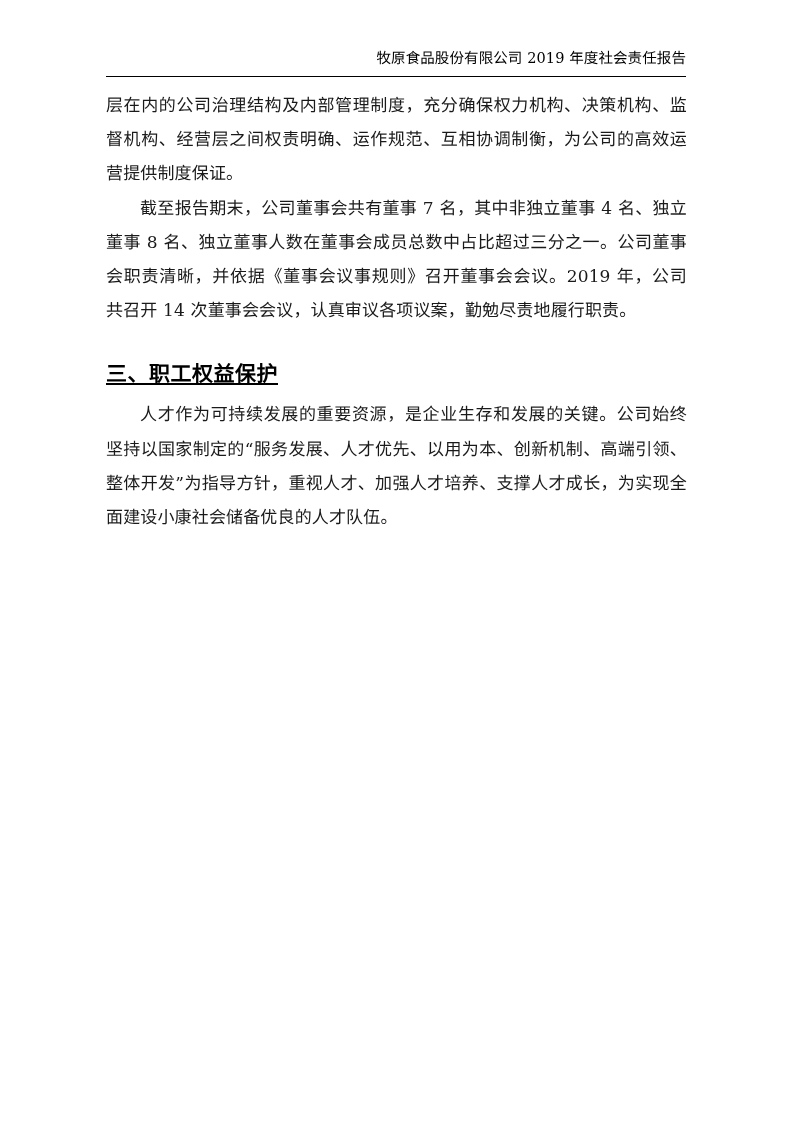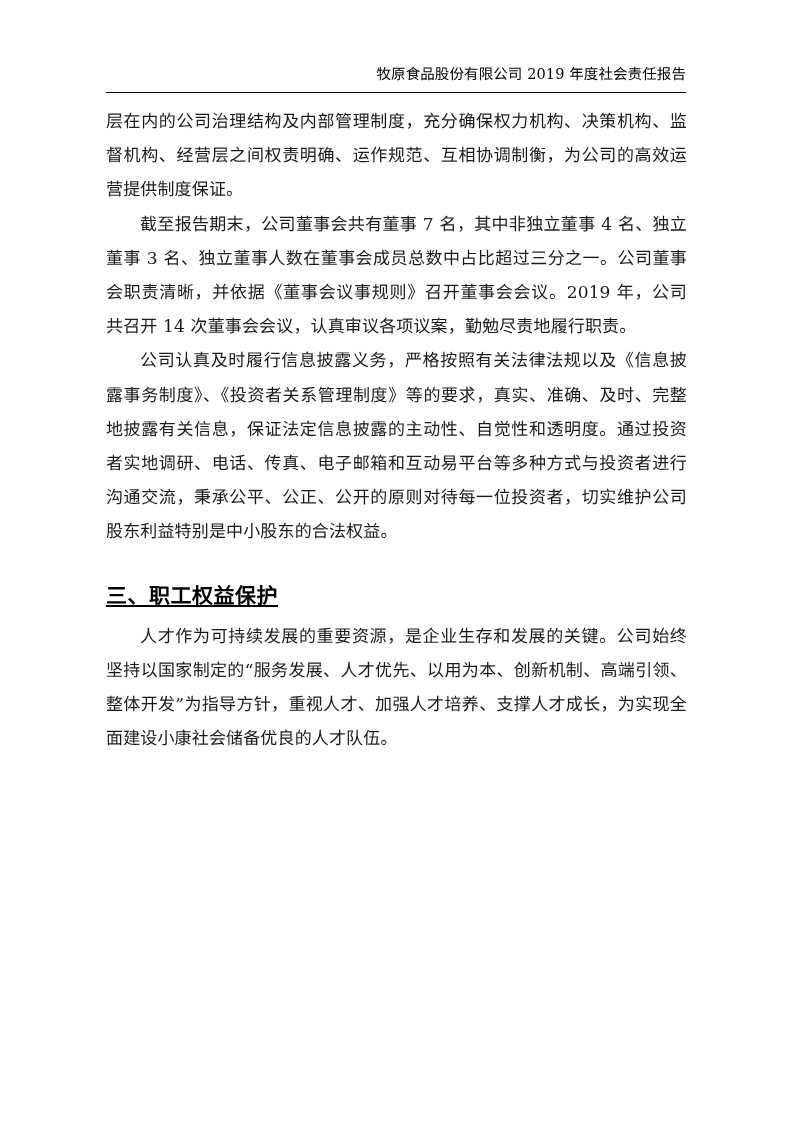--- a/index.html
+++ b/index.html
@@ -11,21 +11,21 @@
   body {
     font-family: "DejaVu Serif", "Liberation Serif", serif;
     color: #000000;
     -webkit-font-smoothing: antialiased;
   }
 
   .page {
     position: relative;
     width: 793px;
     height: 876px;
-    margin: 16px auto;
+    margin: 0 auto;
     background: #ffffff;
     overflow: hidden;
     box-sizing: border-box;
   }
 
   
   .page-header {
     position: absolute;
     left: 106px;
     top: 48px;
@@ -171,23 +171,22 @@
 
   <div class="page-header">
     <div class="header-text">牧原食品股份有限公司 2019 年度社会责任报告</div>
   </div>
   <div class="header-rule"></div>
 
   <div class="content">
 
     <p class="body-par no-indent">层在内的公司治理结构及内部管理制度，充分确保权力机构、决策机构、监督机构、经营层之间权责明确、运作规范、互相协调制衡，为公司的高效运营提供制度保证。</p>
 
-    <p class="body-par">截至报告期末，公司董事会共有董事 7 名，其中非独立董事 4 名、独立董事 3 名、独立董事人数在董事会成员总数中占比超过三分之一。公司董事会职责清晰，并依据《董事会议事规则》召开董事会会议。2019 年，公司共召开 14 次董事会会议，认真审议各项议案，勤勉尽责地履行职责。</p>
-
-    <p class="body-par">公司认真及时履行信息披露义务，严格按照有关法律法规以及《信息披露事务制度》、《投资者关系管理制度》等的要求，真实、准确、及时、完整地披露有关信息，保证法定信息披露的主动性、自觉性和透明度。通过投资者实地调研、电话、传真、电子邮箱和互动易平台等多种方式与投资者进行沟通交流，秉承公平、公正、公开的原则对待每一位投资者，切实维护公司股东利益特别是中小股东的合法权益。</p>
+    <p class="body-par">截至报告期末，公司董事会共有董事 7 名，其中非独立董事 4 名、独立董事 8 名、独立董事人数在董事会成员总数中占比超过三分之一。公司董事会职责清晰，并依据《董事会议事规则》召开董事会会议。2019 年，公司共召开 14 次董事会会议，认真审议各项议案，勤勉尽责地履行职责。</p>
+
 
 
     <div class="spacer-sm"></div>
 
     <h2 class="section-heading">三、职工权益保护</h2>
 
     <p class="body-par">人才作为可持续发展的重要资源，是企业生存和发展的关键。公司始终坚持以国家制定的“服务发展、人才优先、以用为本、创新机制、高端引领、整体开发”为指导方针，重视人才、加强人才培养、支撑人才成长，为实现全面建设小康社会储备优良的人才队伍。</p>
 
 
 

